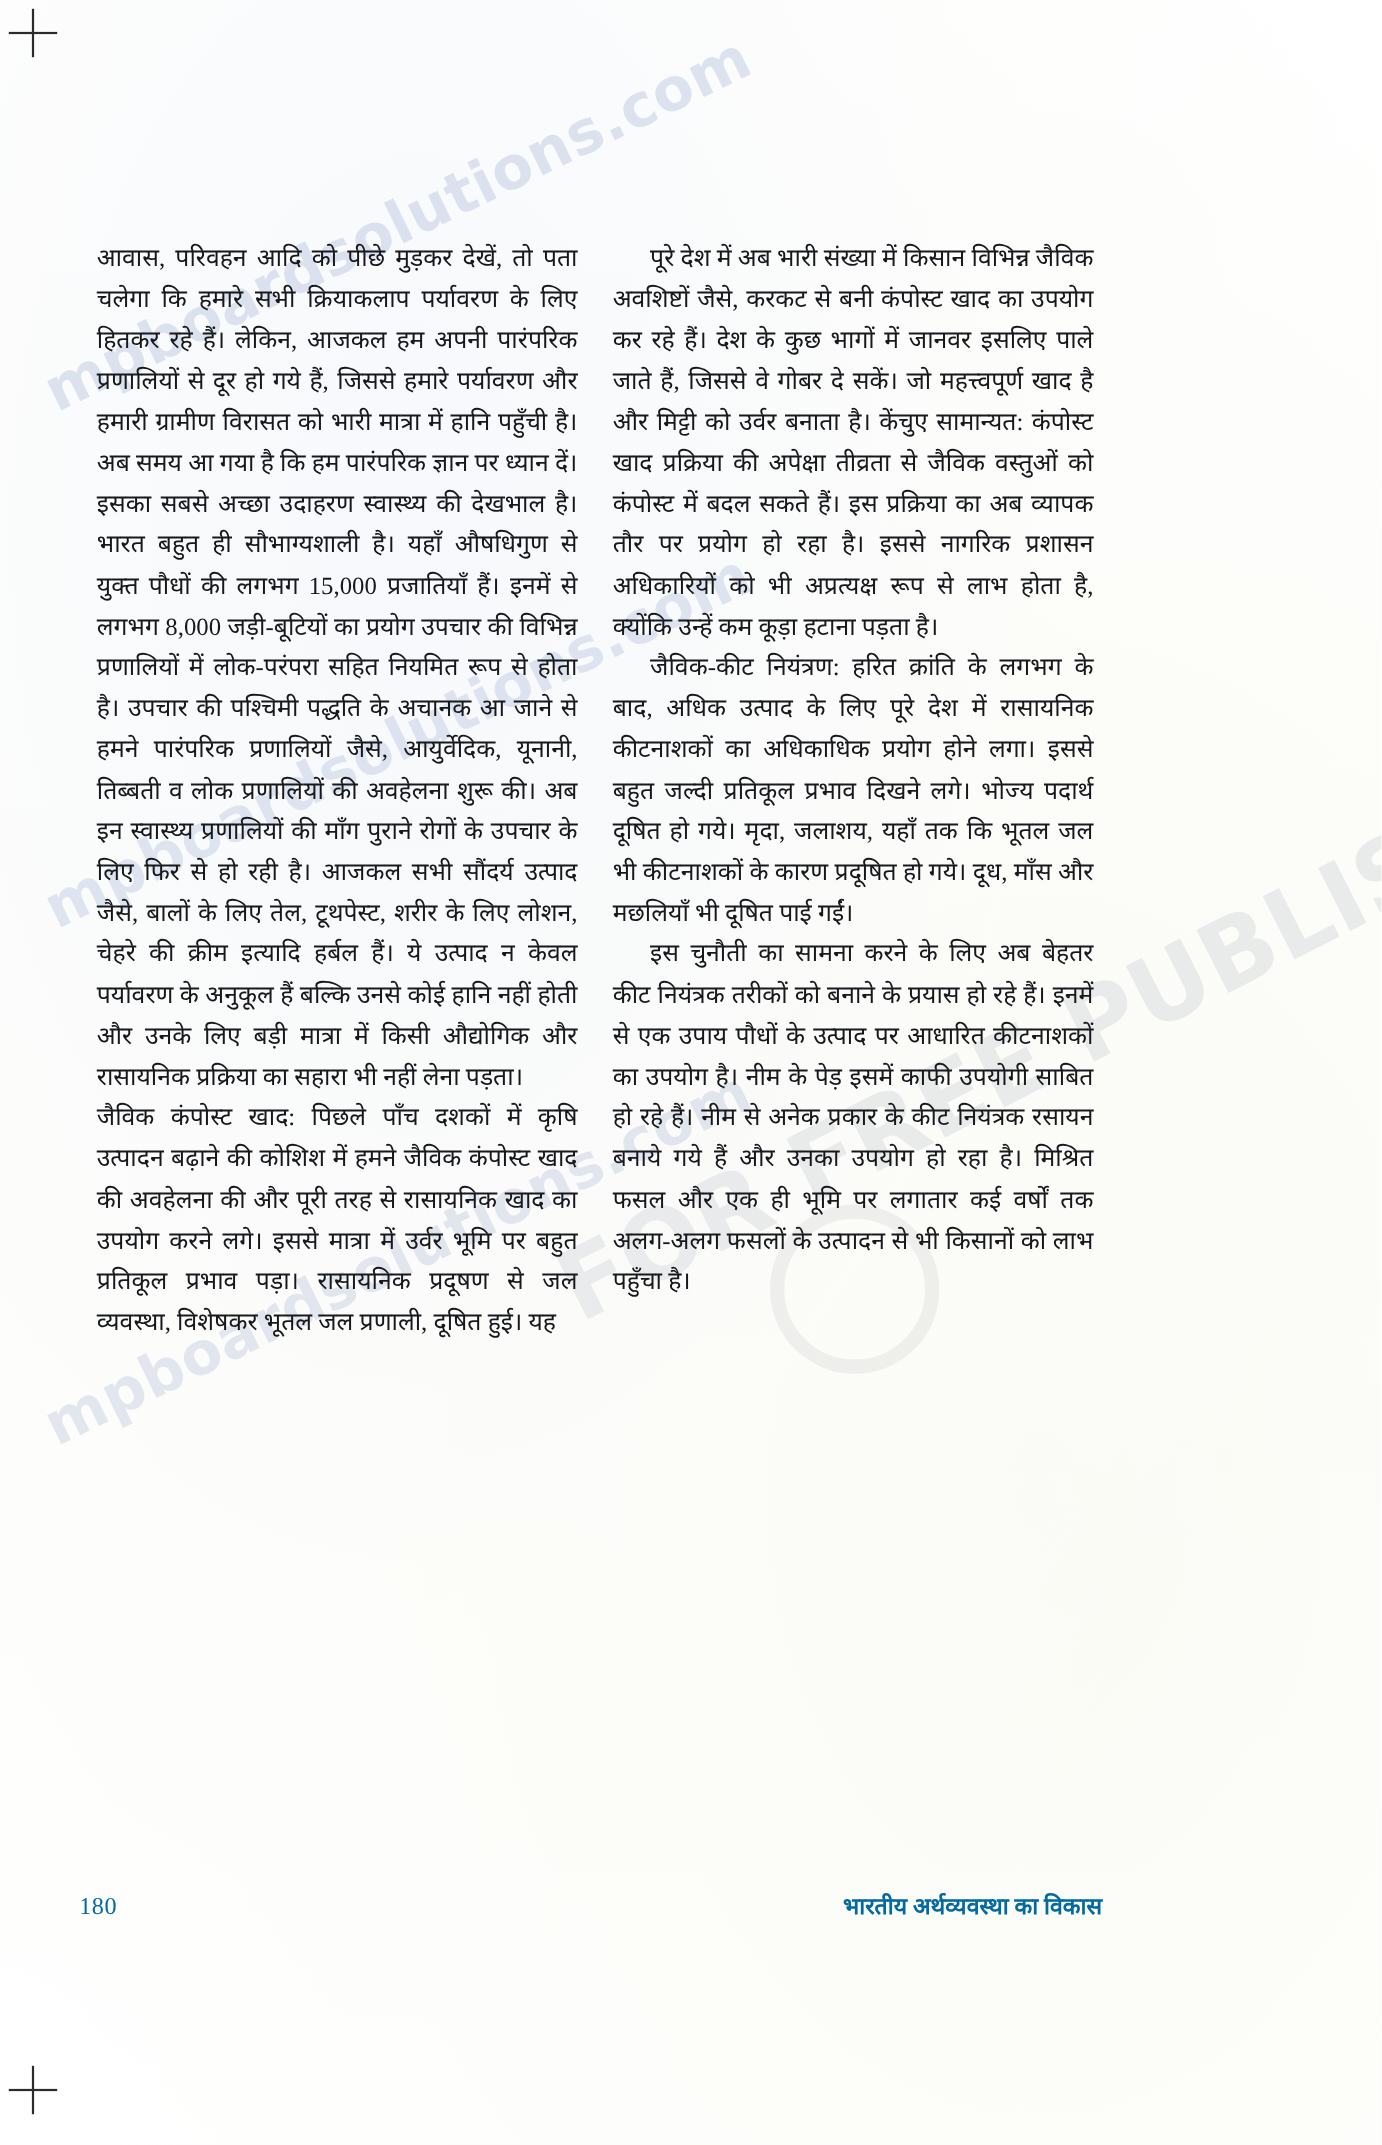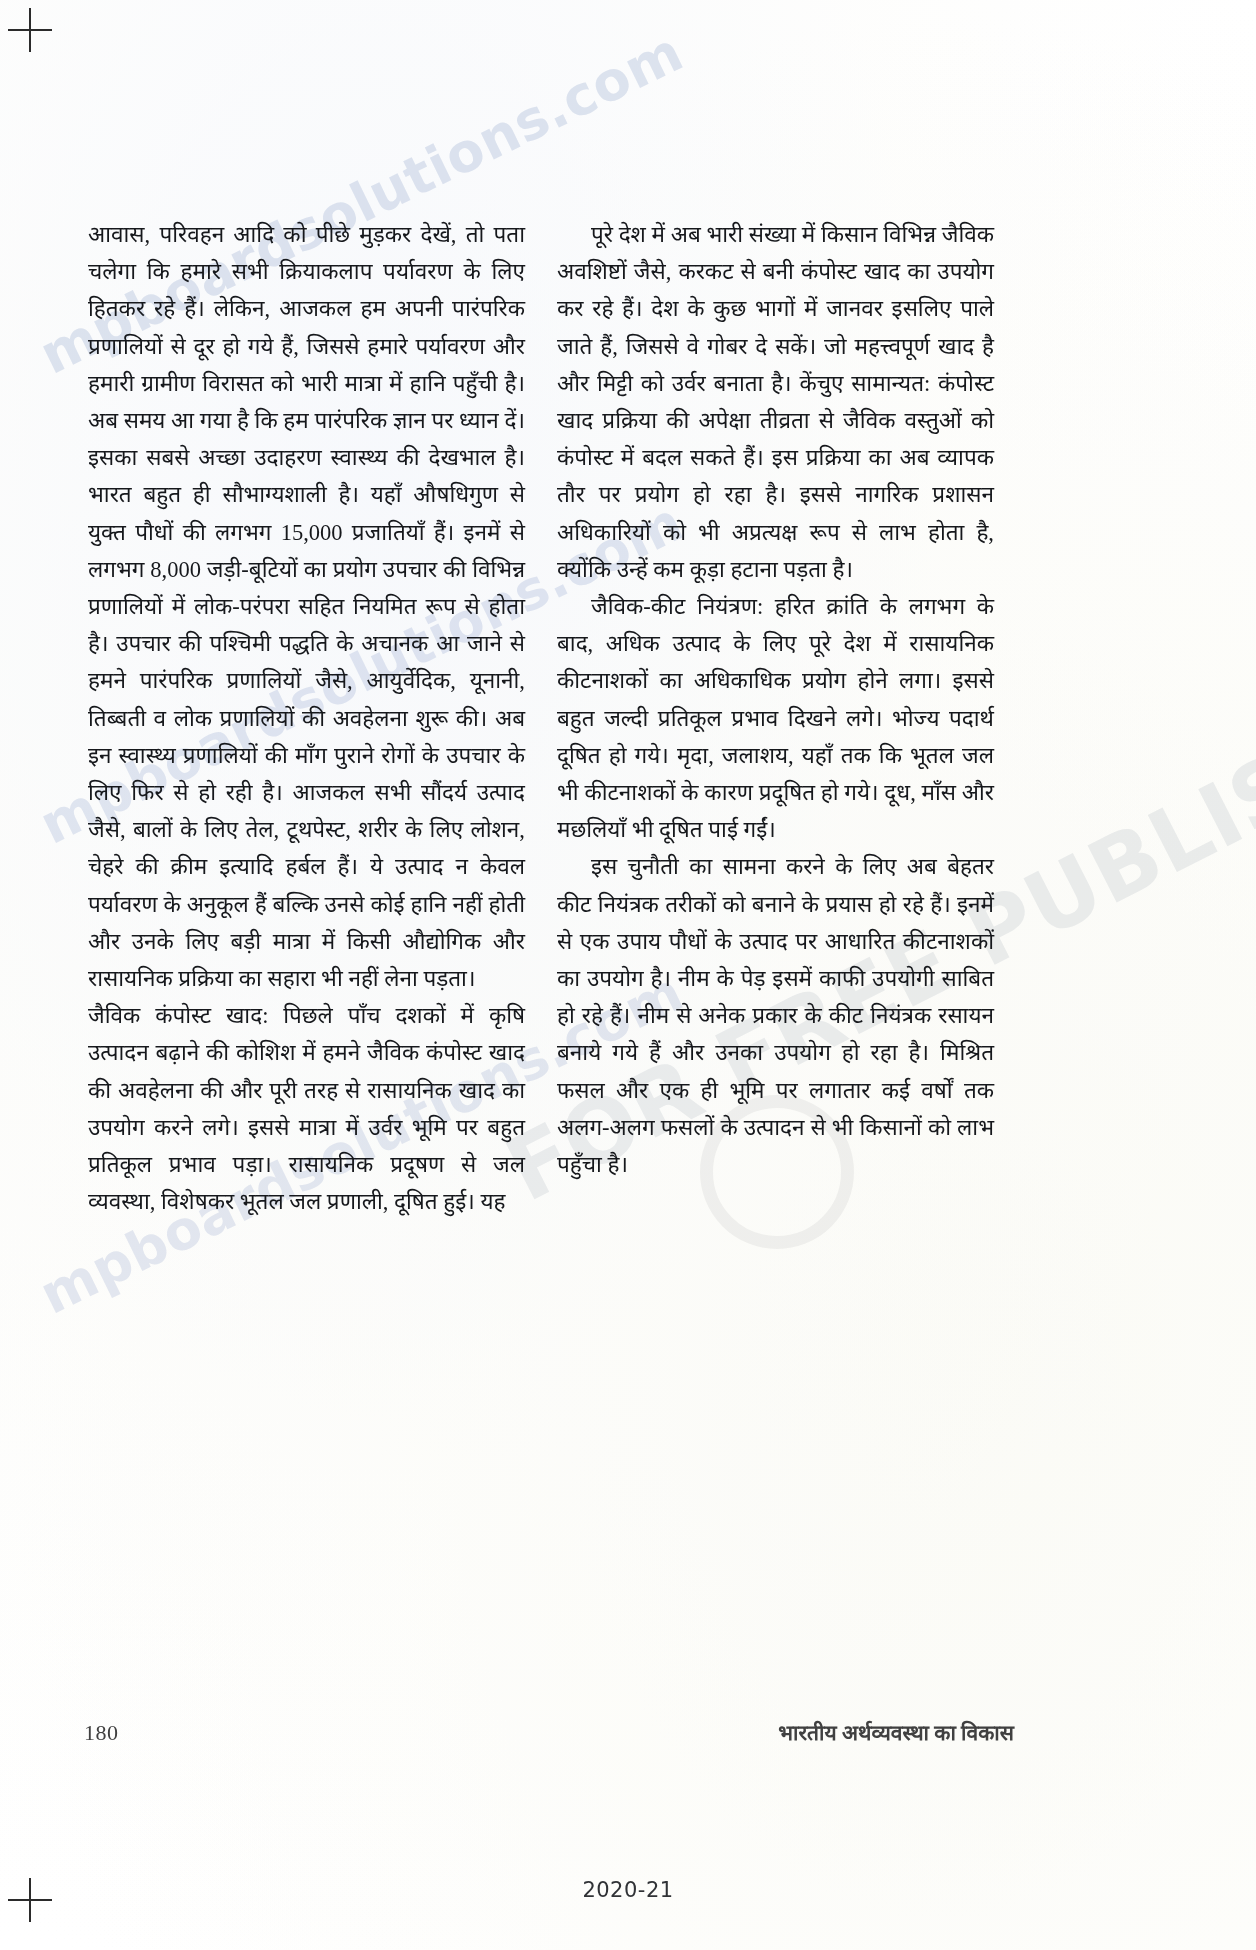--- a/index.html
+++ b/index.html
@@ -143,28 +143,28 @@
     margin-top: 0;
   }
 
   .run-head {
     font-weight: 400;
   }
 
   
   .footer {
     position: absolute;
-    left: 84px;
+    left: 72px;
     top: 1718px;
     width: 930px;
     display: flex;
     align-items: baseline;
     justify-content: space-between;
     font-size: 22px;
-    color: #404040;
+    color: #0369a1;
   }
   .footer .pageno {
     font-family: "Liberation Serif", serif;
     letter-spacing: 0.5px;
   }
   .footer .booktitle {
     font-family: "Liberation Serif", serif;
     font-size: 21px;
     font-weight: bold;
   }
@@ -218,15 +218,14 @@
       </div>
 
     </div>
   </div>
 
   <div class="footer">
     <div class="pageno">180</div>
     <div class="booktitle">भारतीय अर्थव्यवस्था का विकास</div>
   </div>
 
-  <div class="year-stamp">2020-21</div>
 
 </div>
 
 </body></html>

